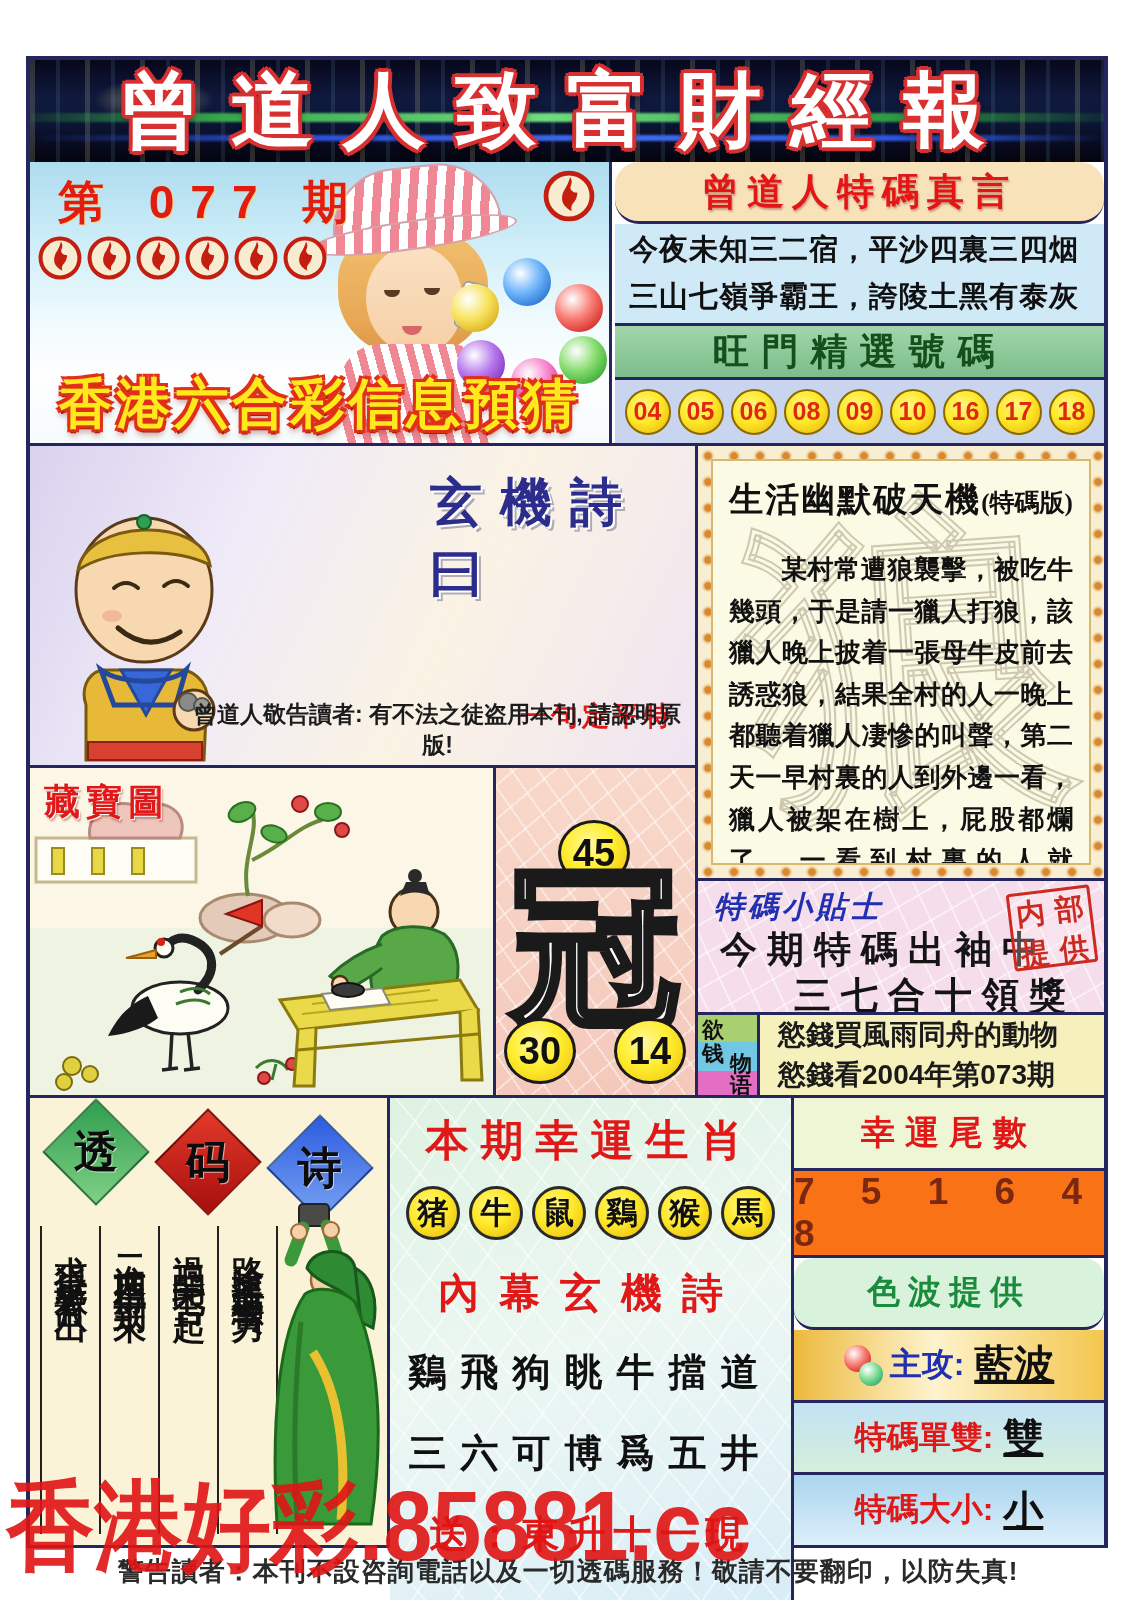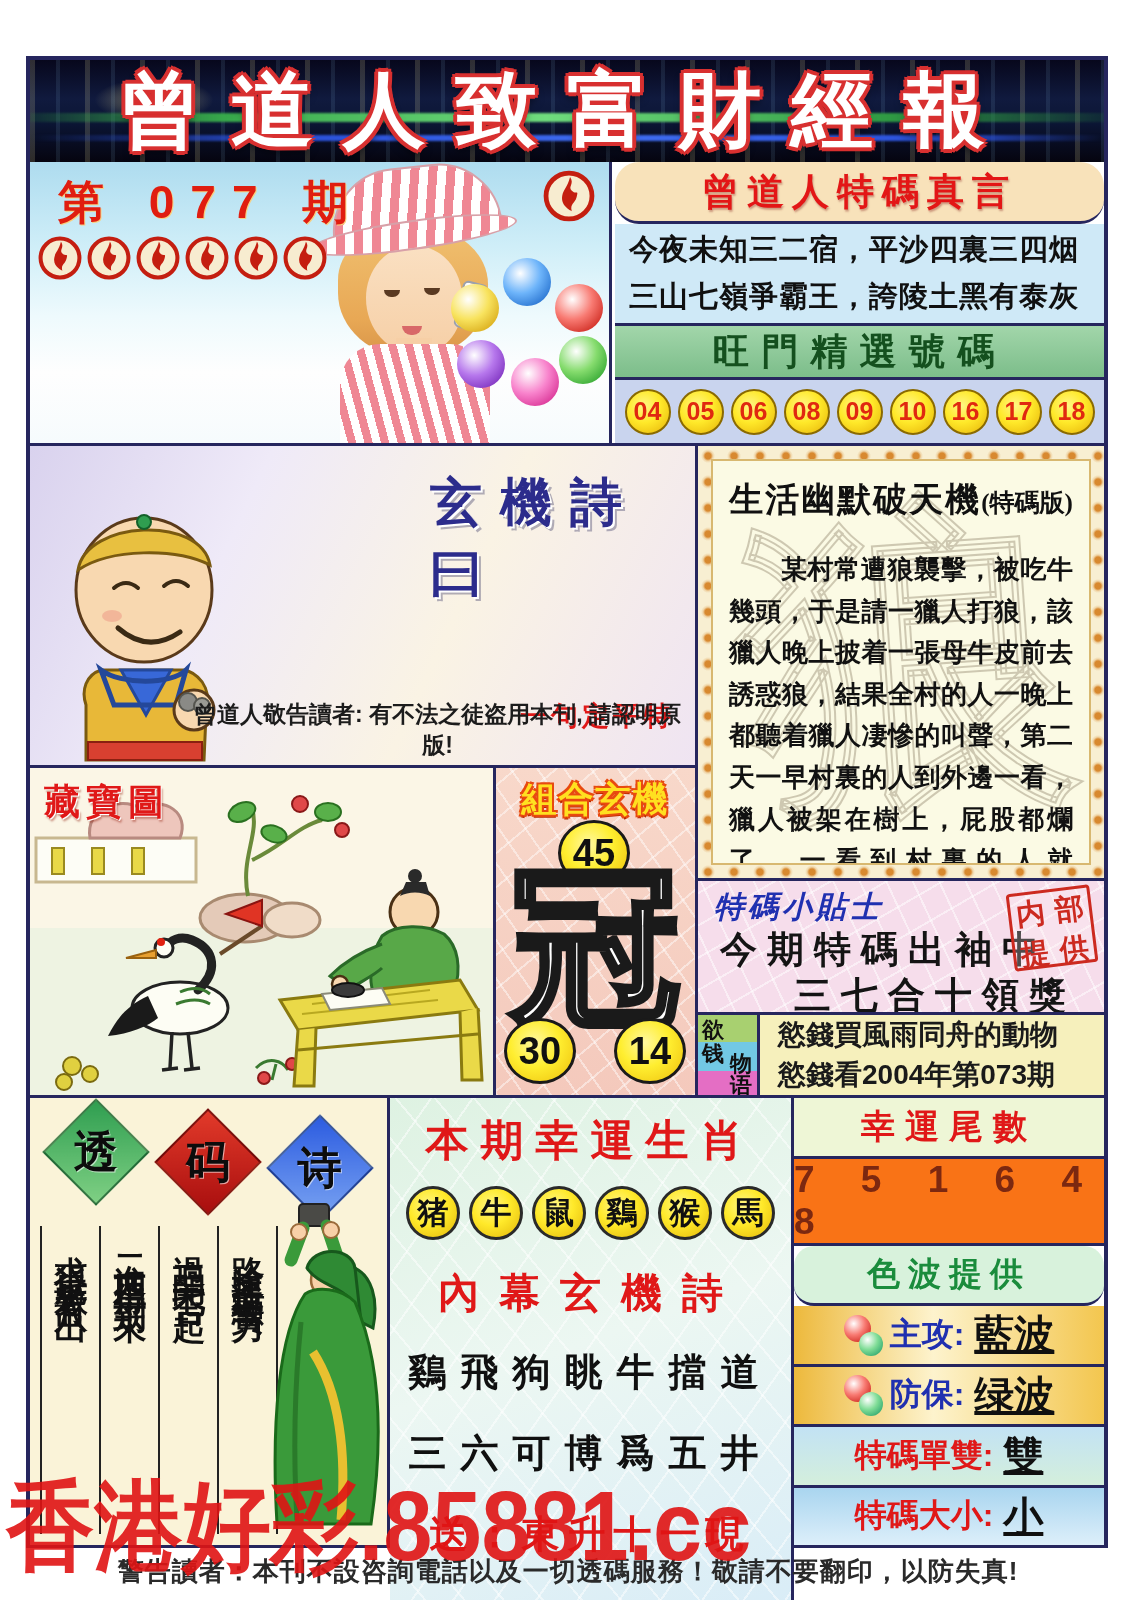--- a/index.html
+++ b/index.html
@@ -250,20 +250,21 @@
           <path d="M12.5 3.2c2.2 3.2-1.2 4.4.8 6.4s3.2-1 2.2 3c-.8 3-3.2 3-2.2 6.4 0 0-5.4-2.2-4.4-7.2.6-3.2 2.2-3.4 3.6-8.6z" fill="#c41e10"></path>
         </svg>
       <div class="balls">
         <div class="ball b-blue"></div>
         <div class="ball b-yellow"></div>
         <div class="ball b-red"></div>
         <div class="ball b-purple"></div>
         <div class="ball b-pink"></div>
         <div class="ball b-green"></div>
       </div>
+      <div class="headline">香港六合彩信息預猜</div>
     </div>
 
     <div class="topright">
       <div class="tr-row tr-title">曾道人特碼真言</div>
       <div class="tr-row tr-poem">
         <div>今夜未知三二宿，平沙四裏三四烟</div>
         <div>三山七嶺爭霸王，誇陵土黑有泰灰</div>
       </div>
       <div class="tr-row tr-sub">旺門精選號碼</div>
       <div class="tr-row tr-nums">
@@ -346,21 +347,20 @@
         <path d="M250 232 L430 212 L448 242 L268 262 Z" fill="#ead948" stroke="#8a7a10" stroke-width="3"></path>
         <path d="M282 236 L400 222 M272 246 L408 232" stroke="#b8a820" stroke-width="2"></path>
         <path d="M292 226 L352 220 L360 236 L300 242 Z" fill="#fdfdf4" stroke="#8a8a78" stroke-width="2"></path>
         <ellipse cx="318" cy="222" rx="16" ry="7" fill="#3a3a3a" stroke="#111" stroke-width="2"></ellipse>
         <path d="M268 262 L264 318 L284 318 L286 260 M430 244 L432 312 L452 312 L448 240" fill="#ead948" stroke="#8a7a10" stroke-width="3"></path>
         <path d="M268 282 L448 266" stroke="#8a7a10" stroke-width="3"></path>
       </svg>
     </div>
 
     <div class="combo">
-      <div class="combo-title">組合玄機</div>
       <div class="oval o-top">45</div>
       <div class="combo-char">冠</div>
       <div class="oval o-left">30</div>
       <div class="oval o-right">14</div>
     </div>
 
     <div class="humor">
       <div class="humor-inner">
         <div class="humor-water">狼</div>
         <div class="humor-title">
@@ -449,28 +449,20 @@
       <div class="rp-row rp-nums">7 5 1 6 4 8</div>
       <div class="rp-row rp-wave">色波提供</div>
       <div class="rp-row rp-gold">
         <span class="ballpair">
             <span class="bp-red"></span>
             <span class="bp-green"></span>
           </span>
         <span class="rp-label-blue">主攻:</span>
         <span class="rp-value">藍波</span>
       </div>
-      <div class="rp-row rp-gold">
-        <span class="ballpair">
-            <span class="bp-red"></span>
-            <span class="bp-green"></span>
-          </span>
-        <span class="rp-label-blue">防保:</span>
-        <span class="rp-value">绿波</span>
-      </div>
       <div class="rp-row rp-blue1">
         <span class="rp-label-red">特碼單雙:</span>
         <span class="rp-value">雙</span>
       </div>
       <div class="rp-row rp-blue2">
         <span class="rp-label-red">特碼大小:</span>
         <span class="rp-value">小</span>
       </div>
     </div>
 

